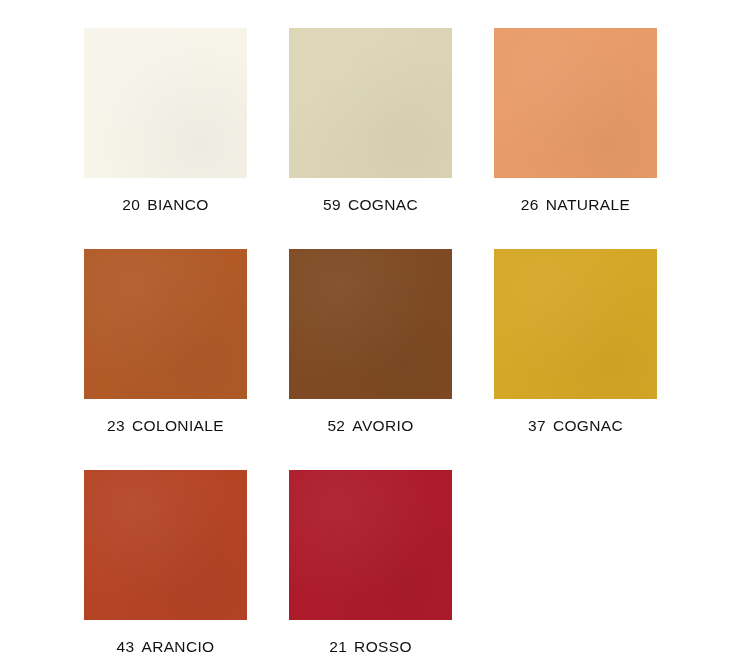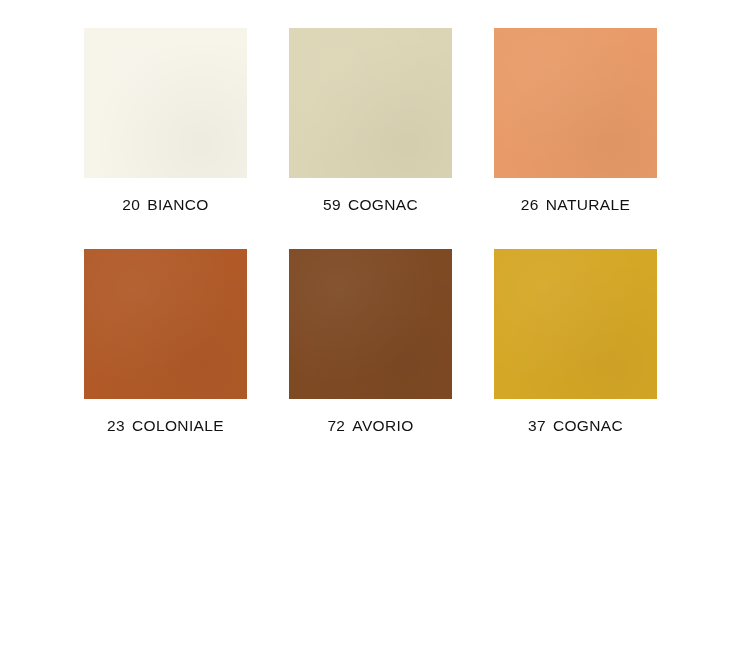--- a/index.html
+++ b/index.html
@@ -93,20 +93,28 @@
       <div class="swatch-cell">
         <div class="swatch-chip" style="background-color: rgb(232, 155, 104);"></div>
         <div class="swatch-label"><span class="swatch-code">26</span><span>NATURALE</span></div>
       </div>
       <div class="swatch-cell">
         <div class="swatch-chip" style="background-color: rgb(177, 90, 40);"></div>
         <div class="swatch-label"><span class="swatch-code">23</span><span>COLONIALE</span></div>
       </div>
       <div class="swatch-cell">
         <div class="swatch-chip" style="background-color: rgb(126, 74, 36);"></div>
-        <div class="swatch-label"><span class="swatch-code">72</span><span>AVORIO</span></div>
+        <div class="swatch-label"><span class="swatch-code">52</span><span>AVORIO</span></div>
       </div>
       <div class="swatch-cell">
         <div class="swatch-chip" style="background-color: rgb(213, 167, 38);"></div>
         <div class="swatch-label"><span class="swatch-code">37</span><span>COGNAC</span></div>
       </div>
+      <div class="swatch-cell">
+        <div class="swatch-chip" style="background-color: rgb(181, 68, 37);"></div>
+        <div class="swatch-label"><span class="swatch-code">43</span><span>ARANCIO</span></div>
+      </div>
+      <div class="swatch-cell">
+        <div class="swatch-chip" style="background-color: rgb(173, 27, 43);"></div>
+        <div class="swatch-label"><span class="swatch-code">21</span><span>ROSSO</span></div>
+      </div>
     </div>
 </div>
 
 </body></html>

